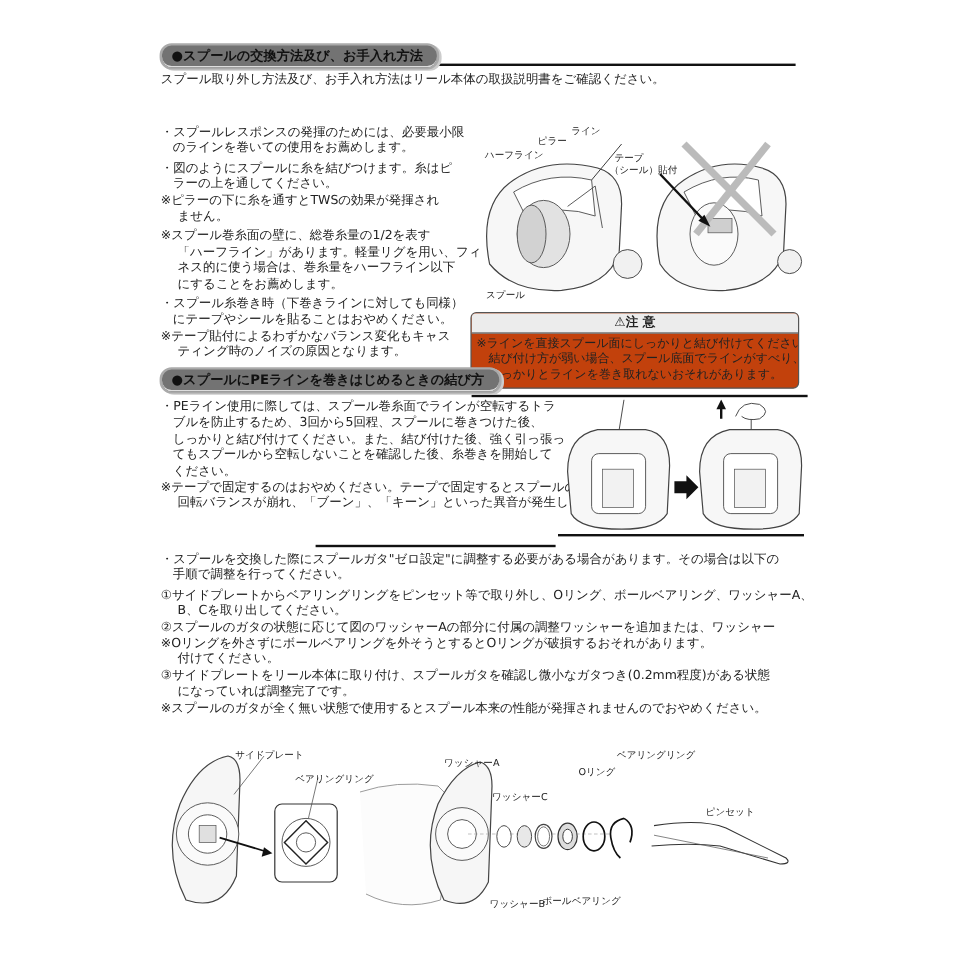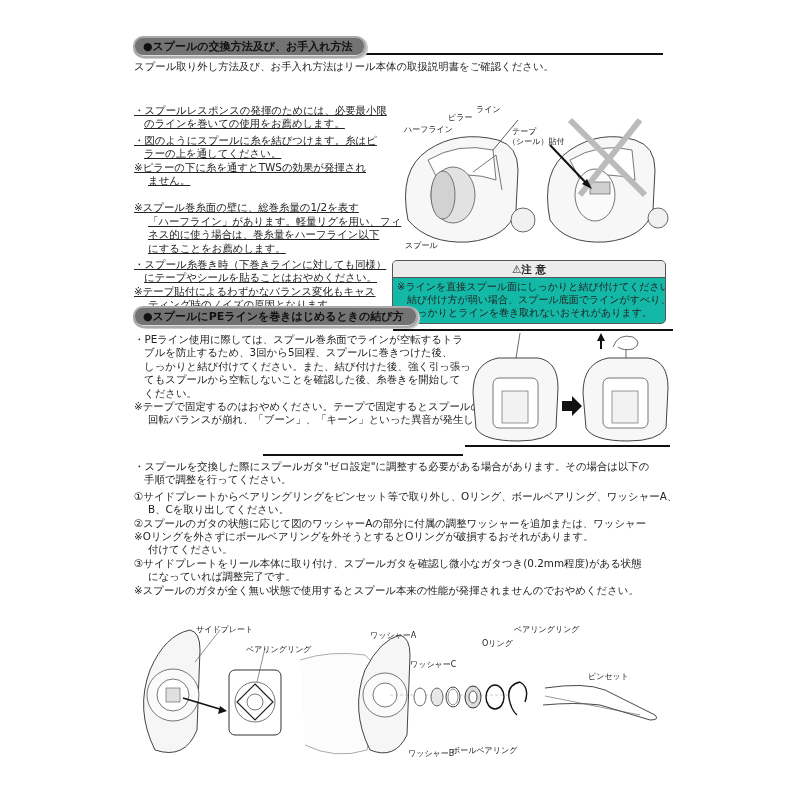--- a/index.html
+++ b/index.html
@@ -10,48 +10,48 @@
   .pill{position:absolute;left:0;top:0;height:18px;padding:0 12px 0 8px;
         border:2px solid #aaa;border-radius:10px;background:#737373;
         box-shadow:inset 0 -1px 0 #ddd, 2px 1px 0 #ccc;
         font-size:11px;font-weight:bold;line-height:18px;white-space:nowrap;color:#111;z-index:2;}
   .rule{position:absolute;height:2px;background:#111;}
   .txt{position:absolute;font-size:10.4px;line-height:13.4px;color:#222;white-space:nowrap;}
   .txt p{margin:0;}
   .ind{padding-left:10px;}
   .ind2{padding-left:14px;}
   .caution{position:absolute;left:392px;top:260px;width:272px;height:62px;
-           border:1.5px solid #555;border-radius:5px;background:#14b8a6;overflow:hidden;}
+           border:1.5px solid #555;border-radius:5px;background:#c2410c;overflow:hidden;}
   .caution-head{height:16px;background:#ececec;border-bottom:1.5px solid #555;
                 text-align:center;font-size:10.5px;font-weight:bold;line-height:16px;}
   .caution-body{font-size:10px;line-height:13px;padding:2px 4px;white-space:nowrap;}
   .lbl{position:absolute;font-size:8px;color:#222;white-space:nowrap;}
   svg{position:absolute;}
 </style>
 </head>
 <body>
 
 <div class="page">
 
   <div class="sec-head" style="top:36px;width:530px;">
     <div class="pill">●スプールの交換方法及び、お手入れ方法</div>
     <div class="rule" style="left:220px;top:17px;width:310px;"></div>
   </div>
   <div class="txt" style="left:134px;top:60px;">
     <p>スプール取り外し方法及び、お手入れ方法はリール本体の取扱説明書をご確認ください。</p>
   </div>
 
-  <div class="txt" style="left:134px;top:104px;text-decoration:underline;">
+  <div class="txt" style="left:134px;top:104px;">
     <p>・スプールレスポンスの発揮のためには、必要最小限</p>
     <p class="ind">のラインを巻いての使用をお薦めします。</p>
     <p style="margin-top:3px">・図のようにスプールに糸を結びつけます。糸はピ</p>
     <p class="ind">ラーの上を通してください。</p>
     <p>※ピラーの下に糸を通すとTWSの効果が発揮され</p>
     <p class="ind2">ません。</p>
-    <p style="margin-top:14px">※スプール巻糸面の壁に、総巻糸量の1/2を表す</p>
+    <p style="margin-top:3px">※スプール巻糸面の壁に、総巻糸量の1/2を表す</p>
     <p class="ind2">「ハーフライン」があります。軽量リグを用い、フィ</p>
     <p class="ind2">ネス的に使う場合は、巻糸量をハーフライン以下</p>
     <p class="ind2">にすることをお薦めします。</p>
     <p style="margin-top:3px">・スプール糸巻き時（下巻きラインに対しても同様）</p>
     <p class="ind">にテープやシールを貼ることはおやめください。</p>
     <p>※テープ貼付によるわずかなバランス変化もキャス</p>
     <p class="ind2">ティング時のノイズの原因となります。</p>
   </div>
 
   <svg style="left:398px;top:110px" width="150" height="140" viewBox="0 0 150 140">

